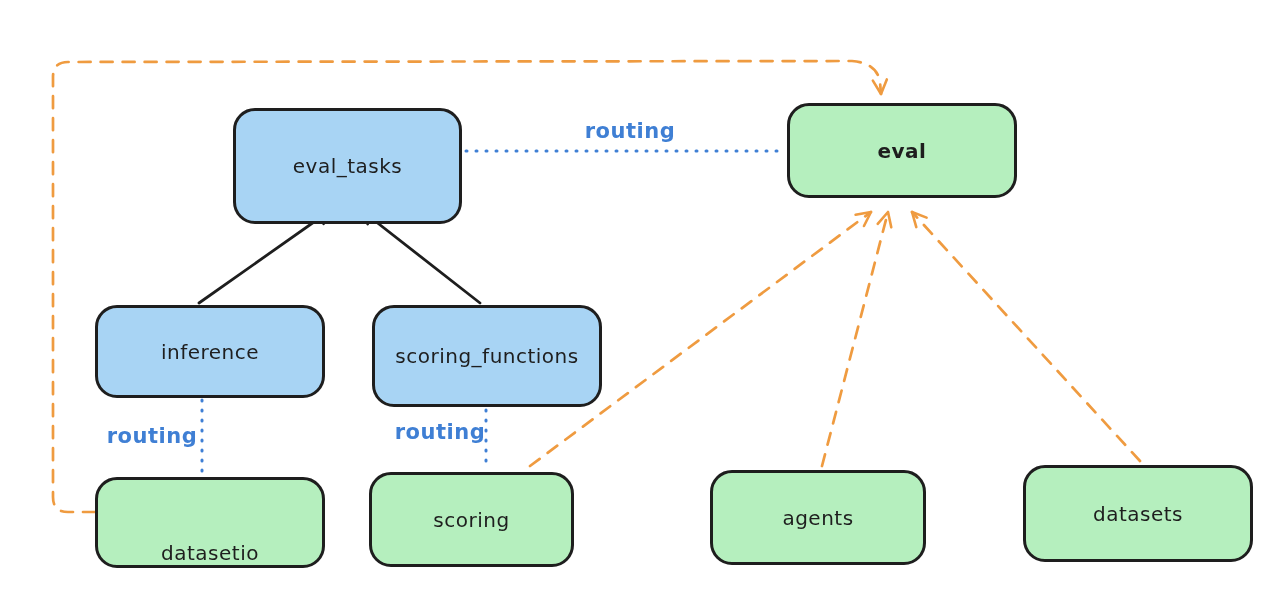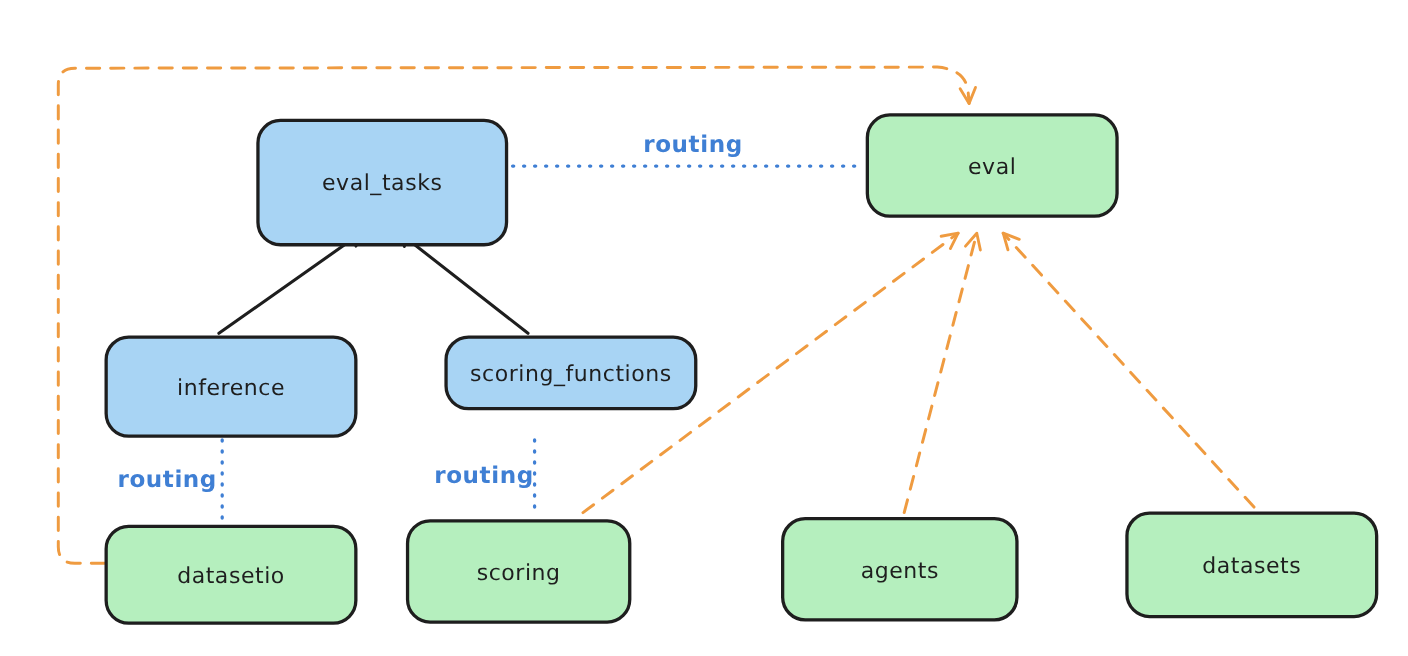--- a/index.html
+++ b/index.html
@@ -62,33 +62,33 @@
     <path class="edge-orange" d="M 95 512 L 68 512 Q 53 512 53 497 L 53 77 Q 53 62 68 62 L 852 61 Q 877 63 880 82 L 881 94" marker-end="url(#arrowOrange)"></path>
     <path class="edge-orange" d="M 530 466 L 871 212" marker-end="url(#arrowOrange)"></path>
     <path class="edge-orange" d="M 822 466 L 888 212" marker-end="url(#arrowOrange)"></path>
     <path class="edge-orange" d="M 1140 461 L 912 212" marker-end="url(#arrowOrange)"></path>
   </svg>
 
   <div class="node blue" style="left:233px;top:108px;width:229px;height:116px;">
     <span>eval_tasks</span>
   </div>
 
-  <div class="node green" style="left:787px;top:103px;width:230px;height:95px;">
+  <div class="node green" style="left:787px;top:103px;width:230px;height:95px;font-weight:bold;">
     <span>eval</span>
   </div>
 
   <div class="node blue" style="left:95px;top:305px;width:230px;height:93px;">
     <span>inference</span>
   </div>
 
-  <div class="node blue" style="left:404px;top:305px;width:230px;height:68px;">
+  <div class="node blue" style="left:372px;top:305px;width:230px;height:102px;">
     <span>scoring_functions</span>
   </div>
 
-  <div class="node green" style="left:95px;top:477px;width:230px;height:91px;">
+  <div class="node green" style="left:95px;top:477px;width:230px;height:91px;align-items:flex-end;">
     <span>datasetio</span>
   </div>
 
   <div class="node green" style="left:369px;top:472px;width:205px;height:95px;text-align:right;">
     <span>scoring</span>
   </div>
 
   <div class="node green" style="left:710px;top:470px;width:216px;height:95px;">
     <span>agents</span>
   </div>

